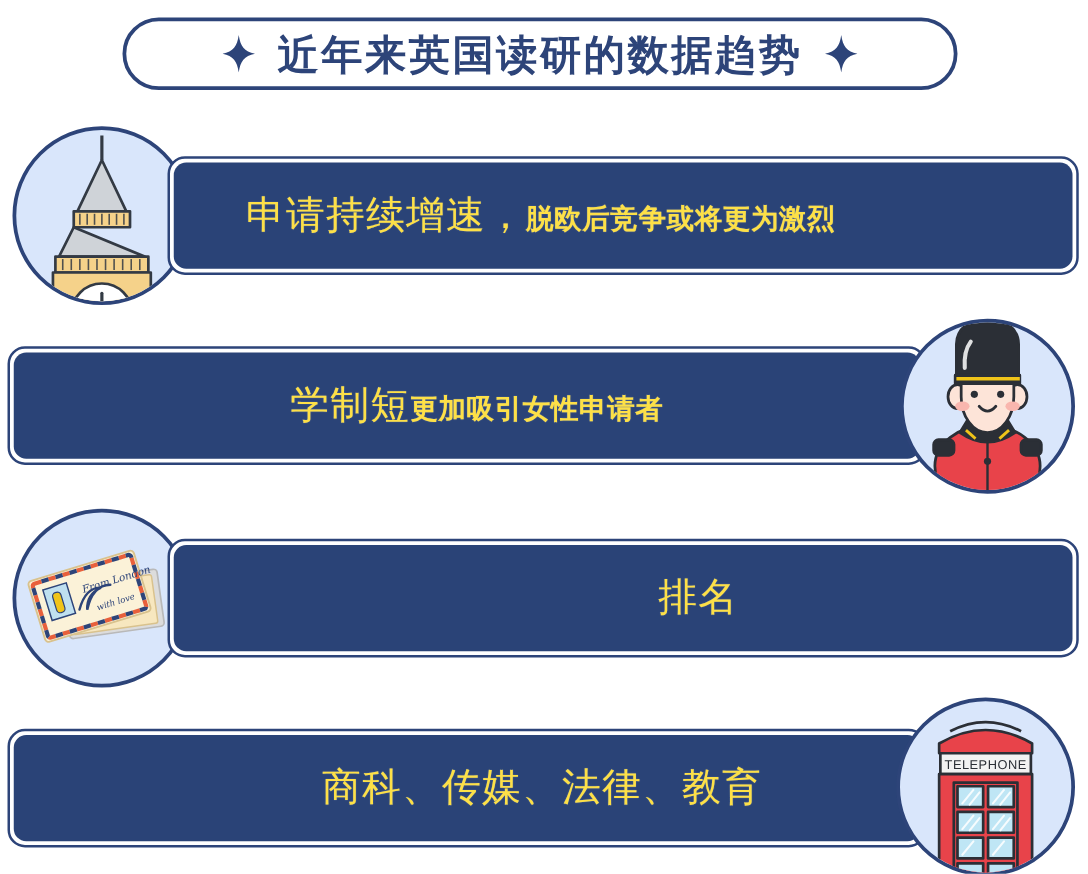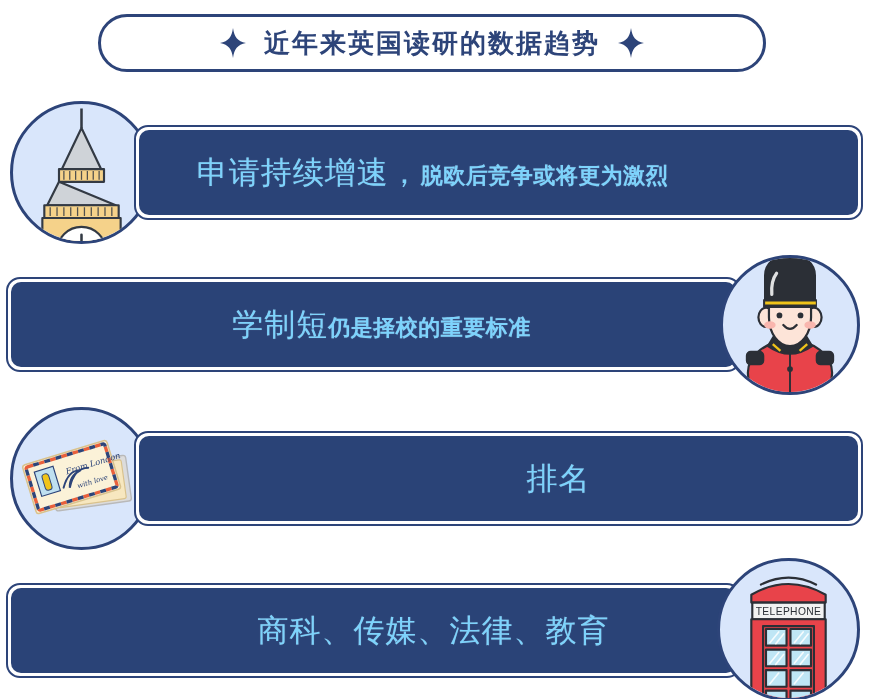--- a/index.html
+++ b/index.html
@@ -38,21 +38,21 @@
     gap: 18px;
     background: #ffffff;
   }
   .sparkle {
     width: 26px;
     height: 30px;
     flex: 0 0 auto;
     display: block;
   }
   .title-text {
-    font-size: 26px;
+    font-size: 33px;
     font-weight: 700;
     color: #2d4479;
     letter-spacing: 2px;
     white-space: nowrap;
     line-height: 1;
     font-family: "DejaVu Sans", "Liberation Sans", sans-serif;
   }
 
   
   .row {
@@ -83,21 +83,21 @@
     border-radius: 10px;
     box-sizing: border-box;
     display: flex;
     align-items: center;
     justify-content: center;
   }
   .bar-left  { left: 134px; right: auto; width: 729px; }
   .bar-right { left: 6px;   width: 735px; }
 
   .bar-text {
-    color: #7dd3fc;
+    color: #fde047;
     white-space: nowrap;
     line-height: 1;
     display: flex;
     align-items: baseline;
     text-shadow: 0 0 1px rgba(255,255,255,0.35);
   }
   .txt-big {
     font-size: 31px;
     font-weight: 500;
     letter-spacing: 1px;
@@ -200,21 +200,21 @@
       </div>
     </div>
   </div>
 
   <div class="row row-2">
 
     <div class="bar bar-right">
       <div class="bar-inner">
         <div class="bar-text">
           <span class="txt-big">学制短</span>
-          <span class="txt-small">仍是择校的重要标准</span>
+          <span class="txt-small">更加吸引女性申请者</span>
         </div>
       </div>
     </div>
 
     <div class="medallion med-right med-guard">
       <svg viewBox="0 0 140 140" width="140" height="140">
         <g stroke="#2b2f36" stroke-width="2.3" stroke-linejoin="round">
           <ellipse cx="70" cy="120" rx="44" ry="34" fill="#e8434a"></ellipse>
           <path d="M70 86 L70 154" stroke-width="2"></path>
           <path d="M47 92 q23 16 46 0 l-6 -10 q-17 11 -34 0 z" fill="#2b2f36"></path>

